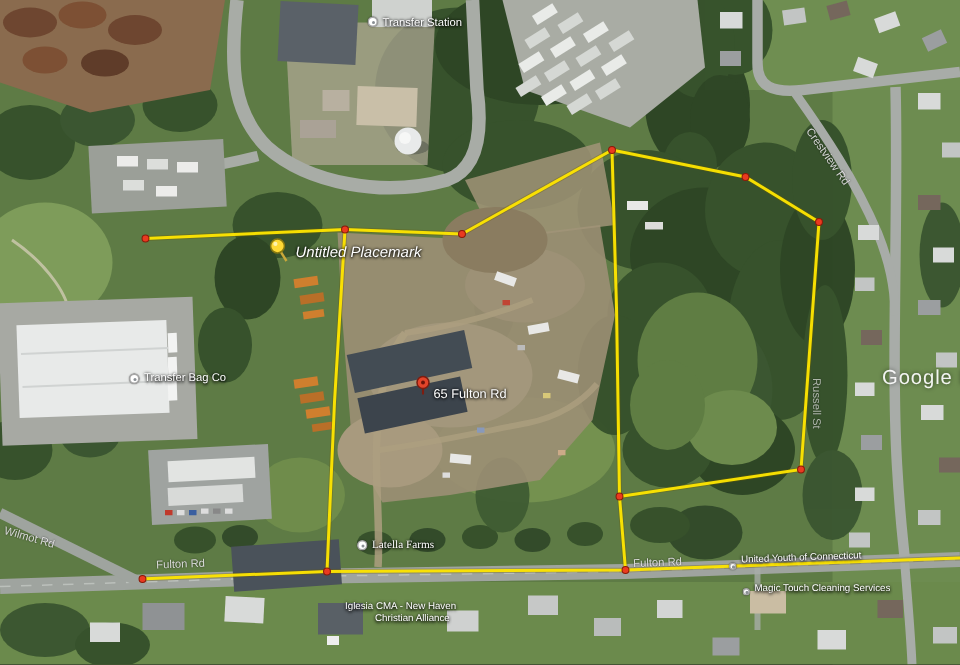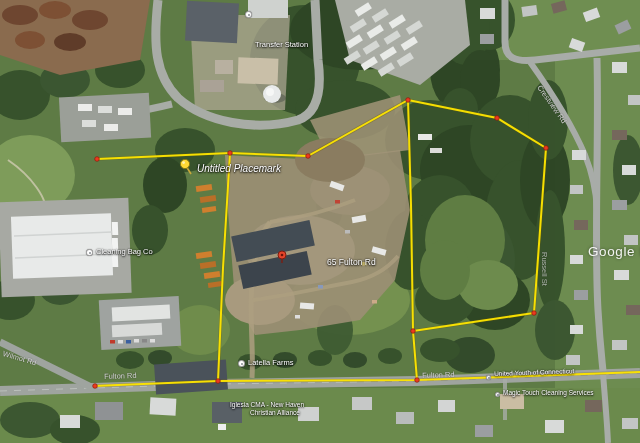--- a/index.html
+++ b/index.html
@@ -306,25 +306,25 @@
       <circle cx="6" cy="5" r="1.3" fill="#6e140a"></circle>
     </svg>
   </div>
 
   <span class="poi-dot" style="left:245px;top:11px;"></span>
   <span class="poi-dot" style="left:86px;top:249px;"></span>
   <span class="poi-dot" style="left:238px;top:360px;"></span>
   <span class="poi-dot small" style="left:486px;top:375px;"></span>
   <span class="poi-dot small" style="left:495px;top:392px;"></span>
 
-  <div class="map-label ge-label poi-label" style="left:255px;top:11px;margin-top:30px;">Transfer Station</div>
-  <div class="map-label ge-label poi-label" style="left:96px;top:248px;">Cleaning Bag Co</div>
+  <div class="map-label ge-label poi-label" style="left:255px;top:11px;">Transfer Station</div>
+  <div class="map-label ge-label poi-label" style="left:96px;top:248px;">Transfer Bag Co</div>
   <div class="map-label ge-label placemark-label" style="left:197px;top:164px;">Untitled Placemark</div>
-  <div class="map-label ge-label addr-label" style="left:289px;top:258px;margin-left:38px;">65 Fulton Rd</div>
-  <div class="map-label ge-label poi-label" style="left:248px;top:359px;">Latella Farms</div>
+  <div class="map-label ge-label addr-label" style="left:289px;top:258px;">65 Fulton Rd</div>
+  <div class="map-label ge-label poi-label" style="left:248px;top:359px;font-family:Liberation Serif, serif;">Latella Farms</div>
   <div class="map-label road-label rot" style="left:104px;top:373px;transform:rotate(-2deg);">Fulton Rd</div>
   <div class="map-label road-label rot" style="left:422px;top:372px;transform:rotate(-2deg);">Fulton Rd</div>
   <div class="map-label ge-label tiny-label rot" style="left:494px;top:371px;transform:rotate(-2deg);">United Youth of Connecticut</div>
   <div class="map-label ge-label tiny-label" style="left:230px;top:402px;">Iglesia CMA - New Haven</div>
   <div class="map-label ge-label tiny-label" style="left:250px;top:410px;">Christian Alliance</div>
   <div class="map-label ge-label tiny-label" style="left:503px;top:390px;">Magic Touch Cleaning Services</div>
   <div class="map-label road-label rot" style="left:542px;top:84px;transform:rotate(55deg);">Crestview Rd</div>
   <div class="map-label road-label rot" style="left:4px;top:350px;transform:rotate(16deg);">Wilmot Rd</div>
   <div class="map-label road-label rot" style="left:548px;top:252px;transform:rotate(90deg);opacity:.75;">Russell St</div>
 

